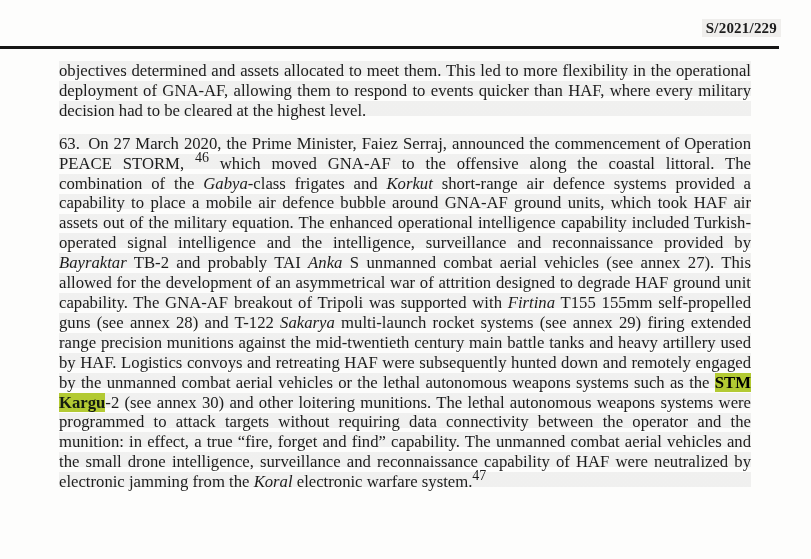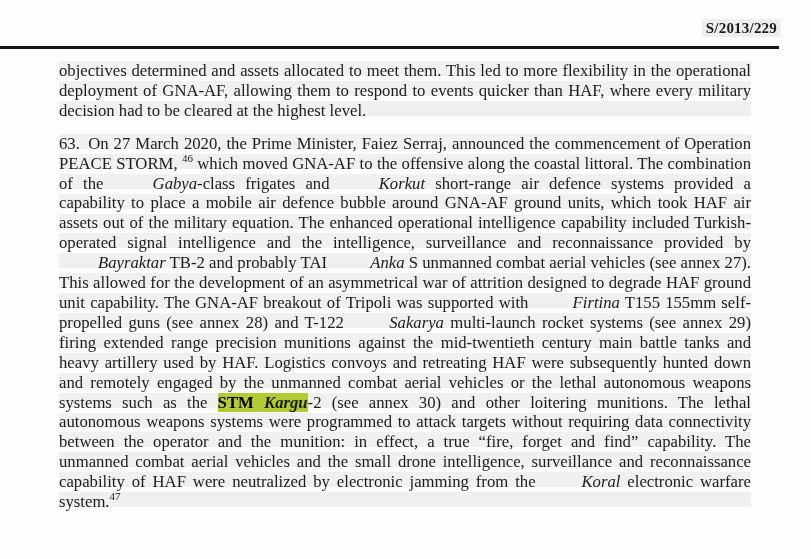--- a/index.html
+++ b/index.html
@@ -52,43 +52,42 @@
     background: repeating-linear-gradient(
       to bottom,
       rgba(0, 0, 0, 0.05) 0px,
       rgba(0, 0, 0, 0.05) 15px,
       rgba(0, 0, 0, 0.0) 15px,
       rgba(0, 0, 0, 0.0) 19.9px
     );
   }
   .para:last-child { margin-bottom: 0; }
   .run-normal { }
-  .run-italic { font-style: italic; margin-left: 39px; }
+  .run-italic { font-style: italic; }
   .run-superscript {
-    font-size: 11px;
+    font-size: 14px;
     vertical-align: super;
     line-height: 0;
   }
   .run-highlight-bold {
     background: #b3ca33;
     font-weight: bold;
     color: #000000;
   }
   .run-highlight-bold-italic {
     background: #b3ca33;
     font-weight: bold;
-    font-style: italic;
     color: #141d10;
   }
 </style>
 </head>
 <body>
 
 <div class="page">
   <div class="header">
-    <span class="doc-ref">S/2013/229</span>
+    <span class="doc-ref">S/2021/229</span>
   </div>
   <div class="header-rule"></div>
   <div class="body-text">
     <p class="para"><span class="run-normal">objectives determined and assets allocated to meet them. This led to more flexibility in the operational deployment of GNA-AF, allowing them to respond to events quicker than HAF, where every military decision had to be cleared at the highest level.</span></p>
     <p class="para"><span class="run-normal">63. On 27 March 2020, the Prime Minister, Faiez Serraj, announced the commencement of Operation PEACE STORM, </span><sup class="run-superscript">46</sup><span class="run-normal"> which moved GNA-AF to the offensive along the coastal littoral. The combination of the </span><span class="run-italic">Gabya</span><span class="run-normal">-class frigates and </span><span class="run-italic">Korkut</span><span class="run-normal"> short-range air defence systems provided a capability to place a mobile air defence bubble around GNA-AF ground units, which took HAF air assets out of the military equation. The enhanced operational intelligence capability included Turkish-operated signal intelligence and the intelligence, surveillance and reconnaissance provided by </span><span class="run-italic">Bayraktar</span><span class="run-normal"> TB-2 and probably TAI </span><span class="run-italic">Anka</span><span class="run-normal"> S unmanned combat aerial vehicles (see annex 27). This allowed for the development of an asymmetrical war of attrition designed to degrade HAF ground unit capability. The GNA-AF breakout of Tripoli was supported with </span><span class="run-italic">Firtina</span><span class="run-normal"> T155 155mm self-propelled guns (see annex 28) and T-122 </span><span class="run-italic">Sakarya</span><span class="run-normal"> multi-launch rocket systems (see annex 29) firing extended range precision munitions against the mid-twentieth century main battle tanks and heavy artillery used by HAF. Logistics convoys and retreating HAF were subsequently hunted down and remotely engaged by the unmanned combat aerial vehicles or the lethal autonomous weapons systems such as the </span><span class="run-highlight-bold">STM </span><span class="run-highlight-bold-italic">Kargu</span><span class="run-normal">-2 (see annex 30) and other loitering munitions. The lethal autonomous weapons systems were programmed to attack targets without requiring data connectivity between the operator and the munition: in effect, a true “fire, forget and find” capability. The unmanned combat aerial vehicles and the small drone intelligence, surveillance and reconnaissance capability of HAF were neutralized by electronic jamming from the </span><span class="run-italic">Koral</span><span class="run-normal"> electronic warfare system.</span><sup class="run-superscript">47</sup></p>
   </div>
 </div>
 
 </body></html>

